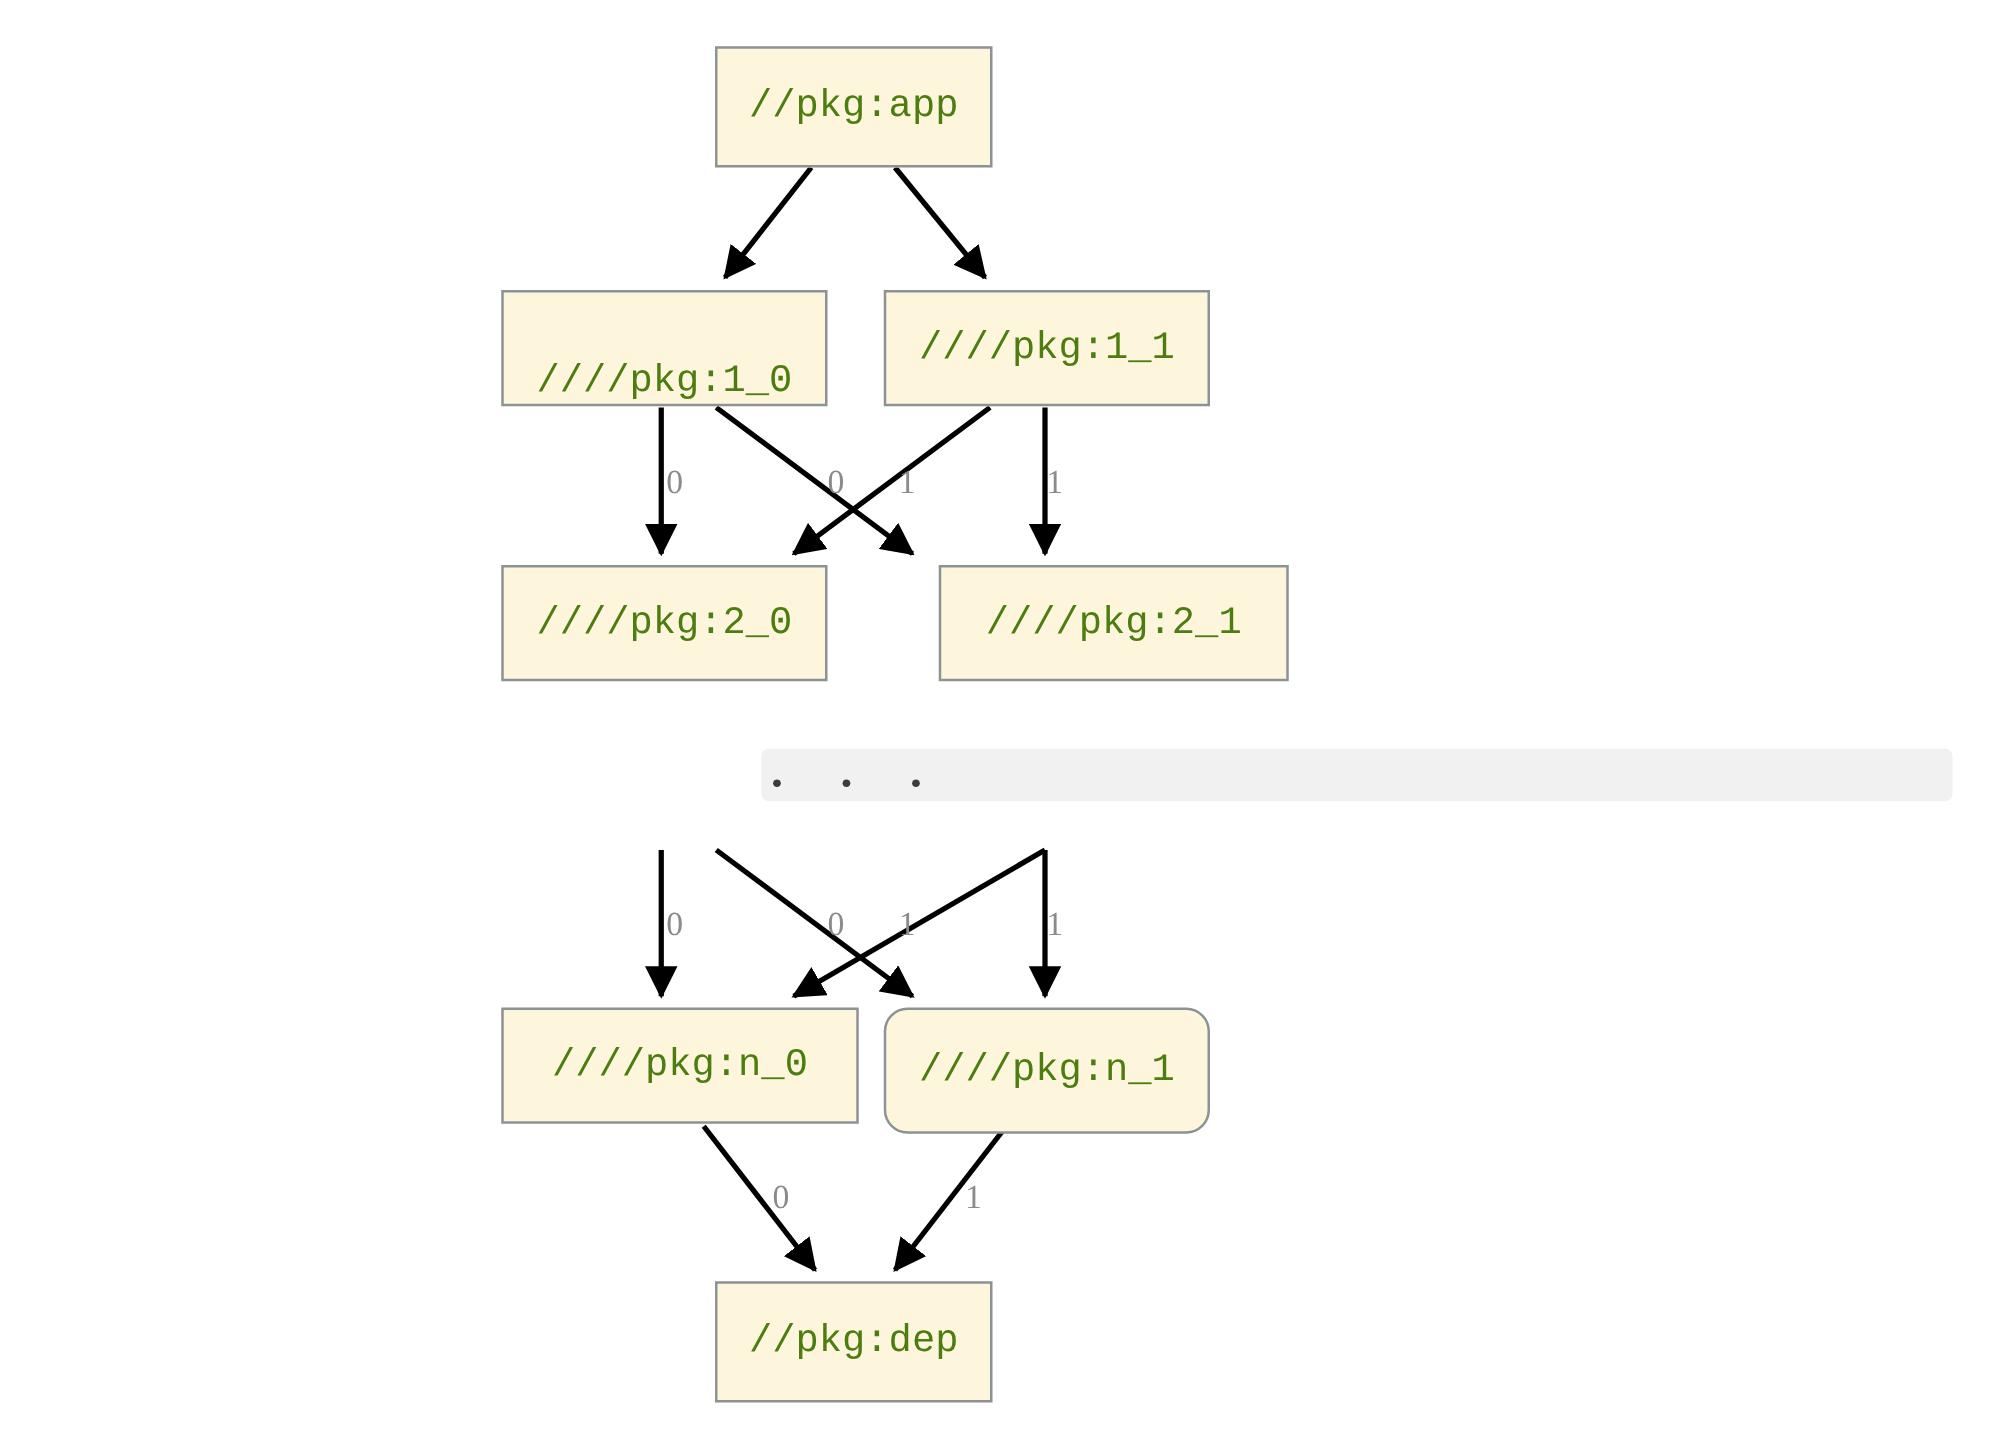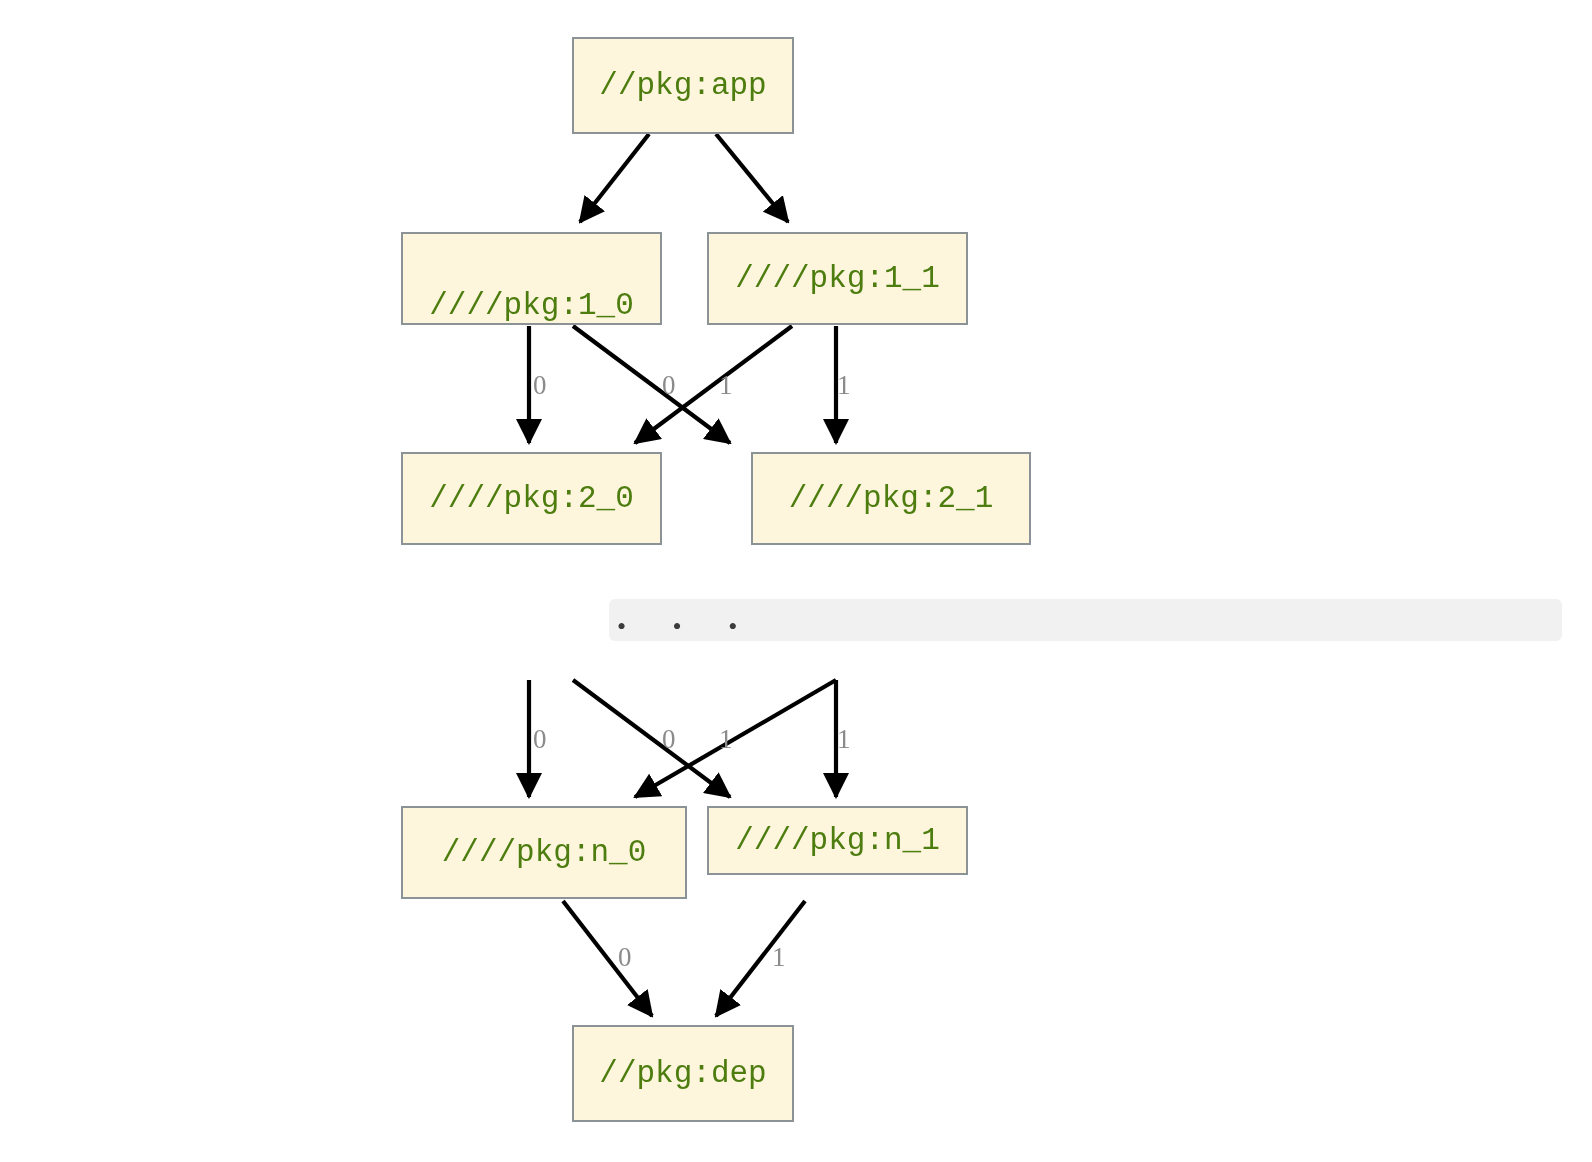--- a/index.html
+++ b/index.html
@@ -122,21 +122,21 @@
   </div>
 
   <div class="node-box" style="left:707px; top:452px; width:280px; height:93px;margin-left:44px;">
     <span>////pkg:2_1</span>
   </div>
 
   <div class="node-box" style="left:401px; top:806px; width:286px; height:93px;">
     <span>////pkg:n_0</span>
   </div>
 
-  <div class="node-box" style="left:707px; top:806px; width:261px; height:69px;">
+  <div class="node-box" style="left:707px; top:806px; width:261px; height:101px;border-radius:19px;">
     <span>////pkg:n_1</span>
   </div>
 
   <div class="node-box" style="left:572px; top:1025px; width:222px; height:97px;align-items:center;">
     <span>//pkg:dep</span>
   </div>
 
   <div class="edge-label" style="left:533px; top:372px;">0</div>
   <div class="edge-label" style="left:662px; top:372px;">0</div>
   <div class="edge-label" style="left:719px; top:372px;">1</div>

